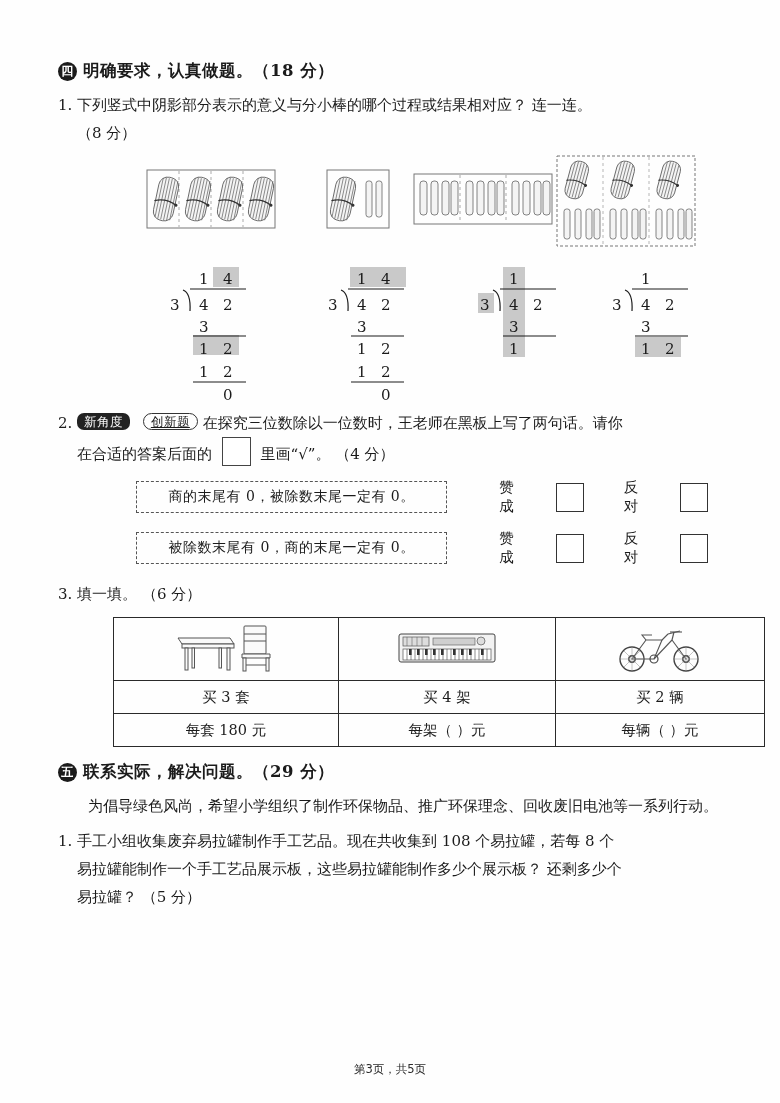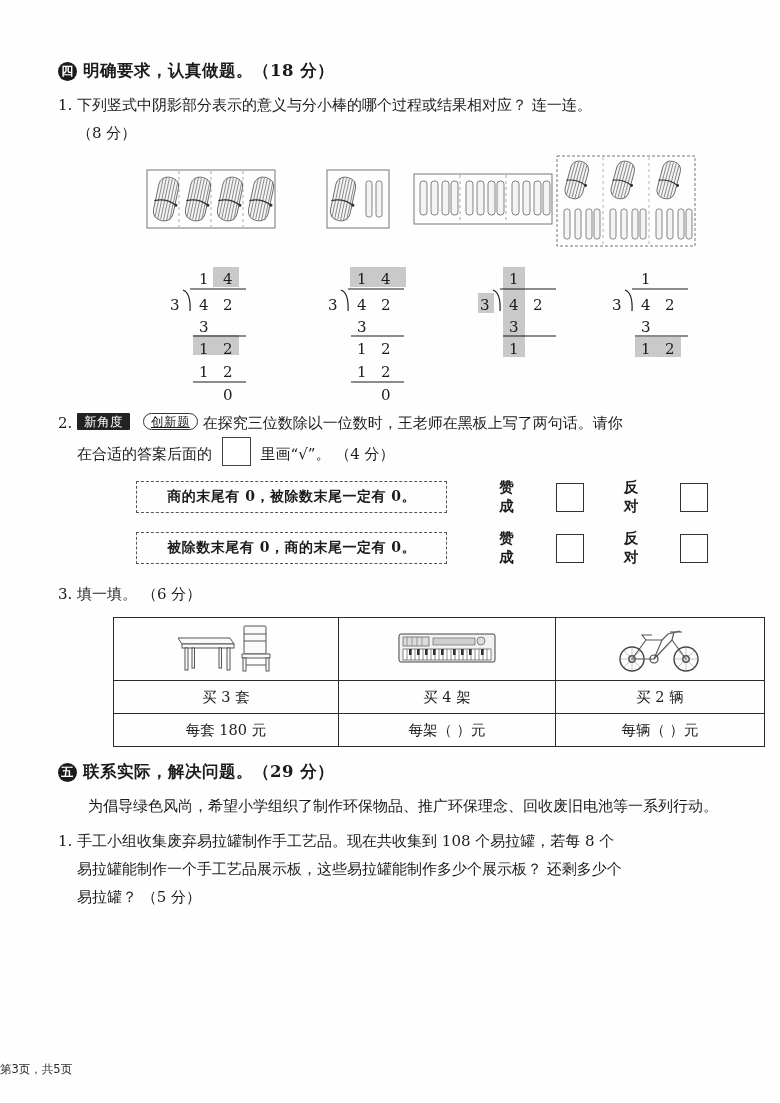--- a/index.html
+++ b/index.html
@@ -60,21 +60,21 @@
   }
   .q-num { }
   .indent { padding-left: 19px; }
   .q-body { display: inline; }
 
   
   .badge-dark {
     display: inline-block;
     background: #222;
     color: #fff;
-    border-radius: 1px;
+    border-radius: 7px;
     padding: 0 7px;
     font-size: 12.5px;
     line-height: 17px;
     vertical-align: 2px;
     font-family: "DejaVu Sans", "Liberation Sans", sans-serif;
     letter-spacing: .5px;
   }
   .badge-light {
     display: inline-block;
     border: 1px solid #333;
@@ -109,21 +109,20 @@
     font-size: 15px;
   }
   .dv svg { display: block; }
 
   
   .statements { margin-top: 10px; }
   .st-row {
     display: flex;
     align-items: center;
     margin-bottom: 13px;
-    font-weight: bold;
   }
   .st-box {
     border: 1px dashed #555;
     padding: 6px 14px;
     font-size: 14px;
     width: 288px;
     text-align: center;
     letter-spacing: .5px;
     margin-left: 78px;
   }
@@ -167,20 +166,21 @@
     height: 58px;
     padding: 2px;
   }
 
   
   .footer {
     position: absolute;
     left: 0;
     top: 1062px;
     width: 780px;
+    text-align: center;
     font-size: 11.5px;
     color: #2b2b2b;
     font-family: "DejaVu Sans", "Liberation Sans", sans-serif;
   }
   .para { font-size: 15px; line-height: 29px; }
   .para-indent { text-indent: 30px; }
 </style>
 </head>
 <body>
 

